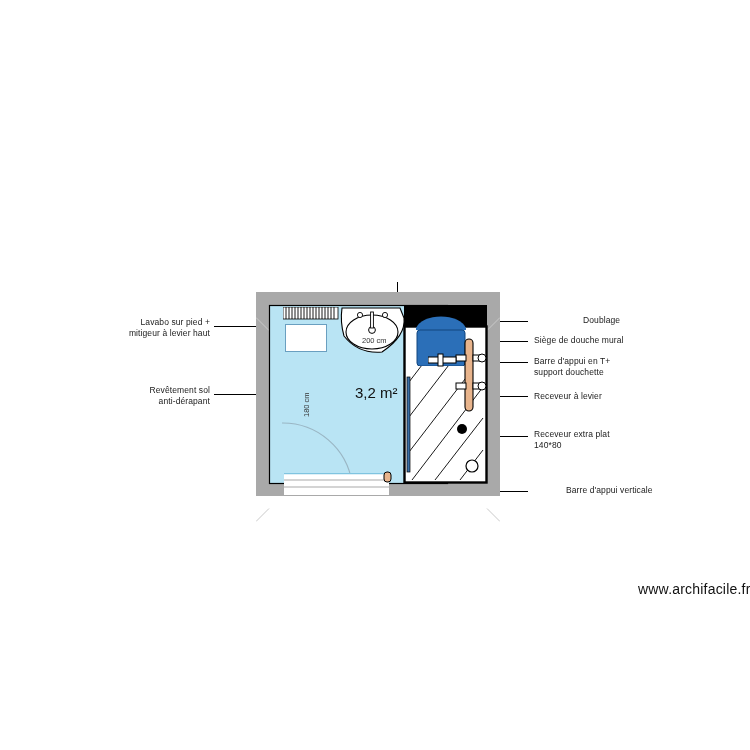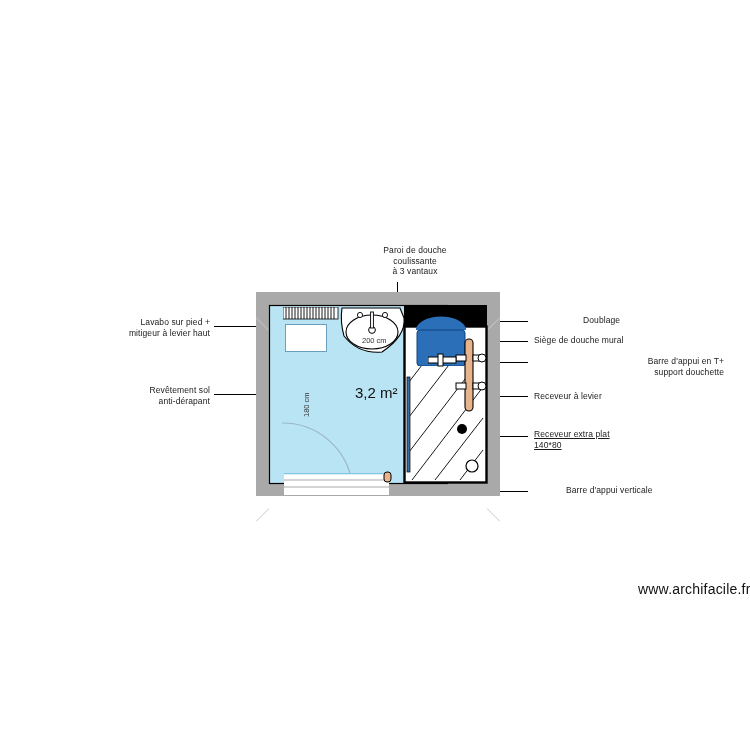--- a/index.html
+++ b/index.html
@@ -81,50 +81,47 @@
     position:absolute;
     font-size:15px;
     color:#111;
   }
 </style>
 </head>
 <body>
 
 <div id="stage">
 
-  <div class="label center" style="left:360px;top:245px;width:110px;">Paroi de douche
-coulissante
-à 3 vantaux</div>
   <div class="leader v" style="left:397px;top:282px;height:40px;"></div>
 
   <div class="label left" style="left:105px;top:317px;width:105px;">Lavabo sur pied +
 mitigeur à levier haut</div>
   <div class="leader h" style="left:214px;top:326px;width:96px;"></div>
 
   <div class="label left" style="left:105px;top:385px;width:105px;">Revêtement sol
 anti-dérapant</div>
   <div class="leader h" style="left:214px;top:394px;width:79px;"></div>
   <div class="dot" style="left:288px;top:390px;"></div>
 
   <div class="leader h" style="left:490px;top:321px;width:38px;"></div>
   <div class="label right" style="left:571px;top:315px;width:180px;margin-left:12px;">Doublage</div>
 
   <div class="leader h" style="left:467px;top:341px;width:61px;"></div>
   <div class="label right" style="left:534px;top:335px;width:190px;">Siège de douche mural</div>
 
   <div class="leader h" style="left:468px;top:362px;width:60px;"></div>
-  <div class="label right" style="left:534px;top:356px;width:190px;text-align:right;">Barre d'appui en T+
+  <div class="label right" style="left:534px;top:356px;width:190px;">Barre d'appui en T+
 support douchette</div>
 
   <div class="leader h" style="left:470px;top:396px;width:58px;"></div>
   <div class="label right" style="left:534px;top:391px;width:190px;">Receveur à levier</div>
 
   <div class="leader h" style="left:464px;top:436px;width:64px;"></div>
   <div class="dot" style="left:455px;top:432px;"></div>
-  <div class="label right" style="left:534px;top:429px;width:190px;text-decoration:underline;">Receveur extra plat
+  <div class="label right" style="left:534px;top:429px;width:190px;">Receveur extra plat
 140*80</div>
 
   <div class="leader v" style="left:386px;top:478px;height:14px;"></div>
   <div class="leader h" style="left:386px;top:491px;width:142px;"></div>
   <div class="label right" style="left:534px;top:485px;width:190px;padding-left:32px;">Barre d'appui verticale</div>
 
   <div id="plan">
 
     <div class="wall" style="left:0;top:0;width:244px;height:204px;"></div>
 

